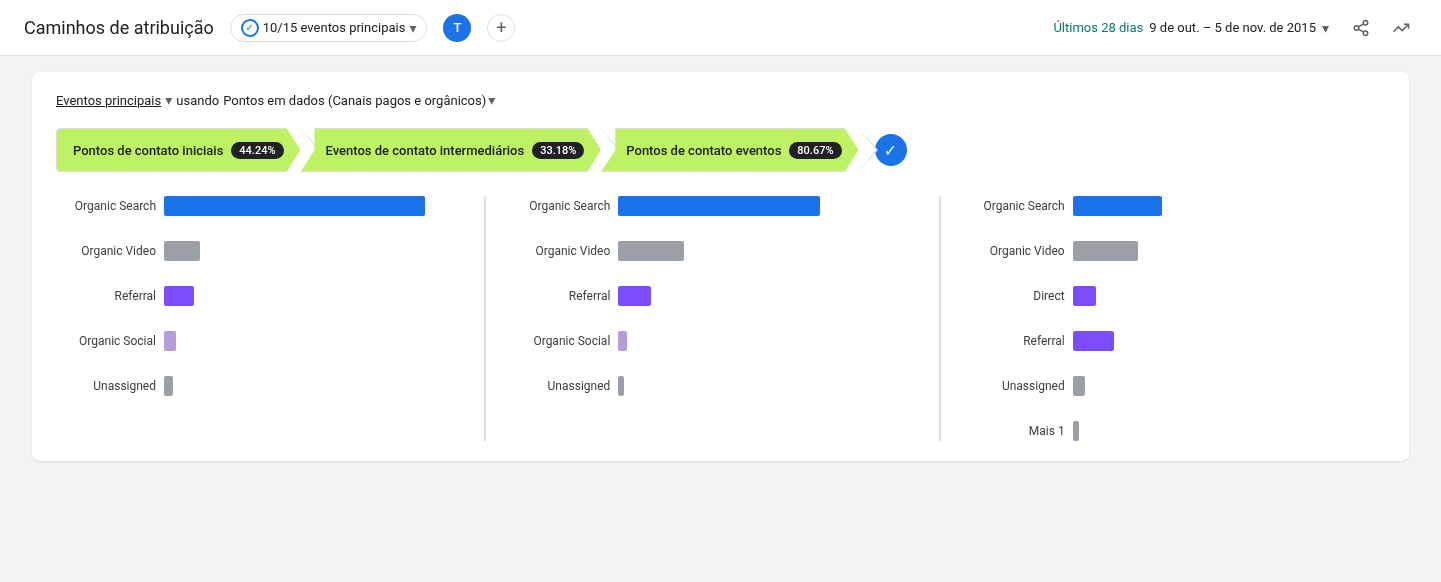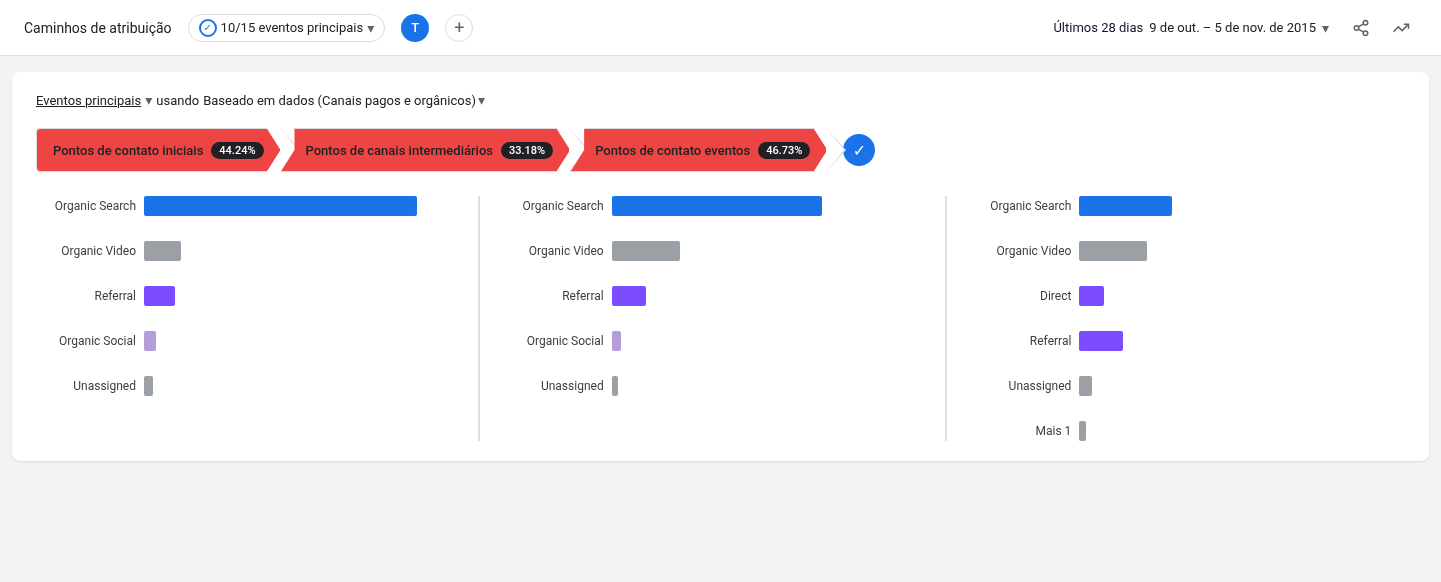--- a/index.html
+++ b/index.html
@@ -16,21 +16,21 @@
     .top-header {
       display: flex;
       align-items: center;
       padding: 12px 24px;
       background: #fff;
       border-bottom: 1px solid #e0e0e0;
       height: 56px;
       gap: 16px;
     }
     .page-title {
-      font-size: 14px;
+      font-size: 18px;
       font-weight: 400;
       color: #202124;
       white-space: nowrap;
     }
     .filter-chip {
       display: flex;
       align-items: center;
       gap: 4px;
       border: 1px solid #dadce0;
       border-radius: 16px;
@@ -78,42 +78,42 @@
     }
     .header-spacer { flex: 1; }
     .date-range {
       display: flex;
       align-items: center;
       gap: 6px;
       font-size: 13px;
       color: #202124;
       cursor: pointer;
     }
-    .date-label { color: #0f172a; }
+    .date-label { color: #0f766e; }
     .header-icons {
       display: flex;
       gap: 8px;
     }
     .icon-btn {
       width: 32px;
       height: 32px;
       border-radius: 50%;
       display: flex;
       align-items: center;
       justify-content: center;
       cursor: pointer;
       color: #5f6368;
       font-size: 18px;
       background: transparent;
       border: none;
     }
 
     
     .main-content {
-      padding: 16px 12px;
+      padding: 16px 32px;
       background: #f1f3f4;
     }
 
     .card {
       background: #fff;
       border-radius: 8px;
       padding: 20px 24px;
       box-shadow: 0 1px 2px rgba(0,0,0,0.1);
     }
 
@@ -146,21 +146,21 @@
     
     .funnel-steps {
       display: flex;
       align-items: center;
       gap: 0;
       margin-bottom: 24px;
     }
     .funnel-step {
       display: flex;
       align-items: center;
-      background: #ef4444;
+      background: #bef264;
       border: 1px solid #dadce0;
       padding: 10px 16px;
       font-size: 13px;
       font-weight: 500;
       color: #202124;
       position: relative;
       cursor: pointer;
       gap: 8px;
       clip-path: polygon(0 0, calc(100% - 14px) 0, 100% 50%, calc(100% - 14px) 100%, 0 100%, 14px 50%);
       height: 44px;
@@ -292,49 +292,49 @@
 </div>
 
 <div class="main-content">
   <div class="card">
 
     <div class="subtitle-row">
       <span class="subtitle-link">Eventos principais</span>
       <span class="chevron-down">▾</span>
       <span>usando</span>
       <span class="subtitle-dropdown">
-        <span>Baseado em dados (Canais pagos e orgânicos)</span>
+        <span>Pontos em dados (Canais pagos e orgânicos)</span>
         <span class="chevron-down">▾</span>
       </span>
     </div>
 
     <div class="funnel-steps">
       <div class="funnel-step" style="clip-path: polygon(0 0, calc(100% - 14px) 0, 100% 50%, calc(100% - 14px) 100%, 0 100%); padding-left:16px; border-radius:4px 0 0 4px;">
         <span>Pontos de contato iniciais</span>
         <span class="badge">44.24%</span>
       </div>
       <div style="width:0; height:44px; position:relative; flex-shrink:0;">
         <svg width="20" height="44" viewBox="0 0 20 44" style="position:absolute; left:-1px; top:0;">
           <polygon points="0,0 20,22 0,44" fill="#dadce0"></polygon>
           <polygon points="0,0 18,22 0,44" fill="#fff"></polygon>
         </svg>
       </div>
       <div class="funnel-step" style="clip-path: polygon(14px 0, calc(100% - 14px) 0, 100% 50%, calc(100% - 14px) 100%, 0 100%, 14px 50%); padding-left:24px;">
-        <span>Pontos de canais intermediários</span>
+        <span>Eventos de contato intermediários</span>
         <span class="badge">33.18%</span>
       </div>
       <div style="width:0; height:44px; position:relative; flex-shrink:0;">
         <svg width="20" height="44" viewBox="0 0 20 44" style="position:absolute; left:-1px; top:0;">
           <polygon points="0,0 20,22 0,44" fill="#dadce0"></polygon>
           <polygon points="0,0 18,22 0,44" fill="#fff"></polygon>
         </svg>
       </div>
       <div class="funnel-step" style="clip-path: polygon(14px 0, calc(100% - 14px) 0, 100% 50%, calc(100% - 14px) 100%, 0 100%, 14px 50%); padding-left:24px;">
         <span>Pontos de contato eventos</span>
-        <span class="badge">46.73%</span>
+        <span class="badge">80.67%</span>
       </div>
       <div style="width:0; height:44px; position:relative; flex-shrink:0;">
         <svg width="20" height="44" viewBox="0 0 20 44" style="position:absolute; left:-1px; top:0;">
           <polygon points="0,0 20,22 0,44" fill="#dadce0"></polygon>
           <polygon points="0,0 18,22 0,44" fill="#fff"></polygon>
         </svg>
       </div>
       <div class="funnel-check" style="margin-left:16px;">✓</div>
     </div>
 

